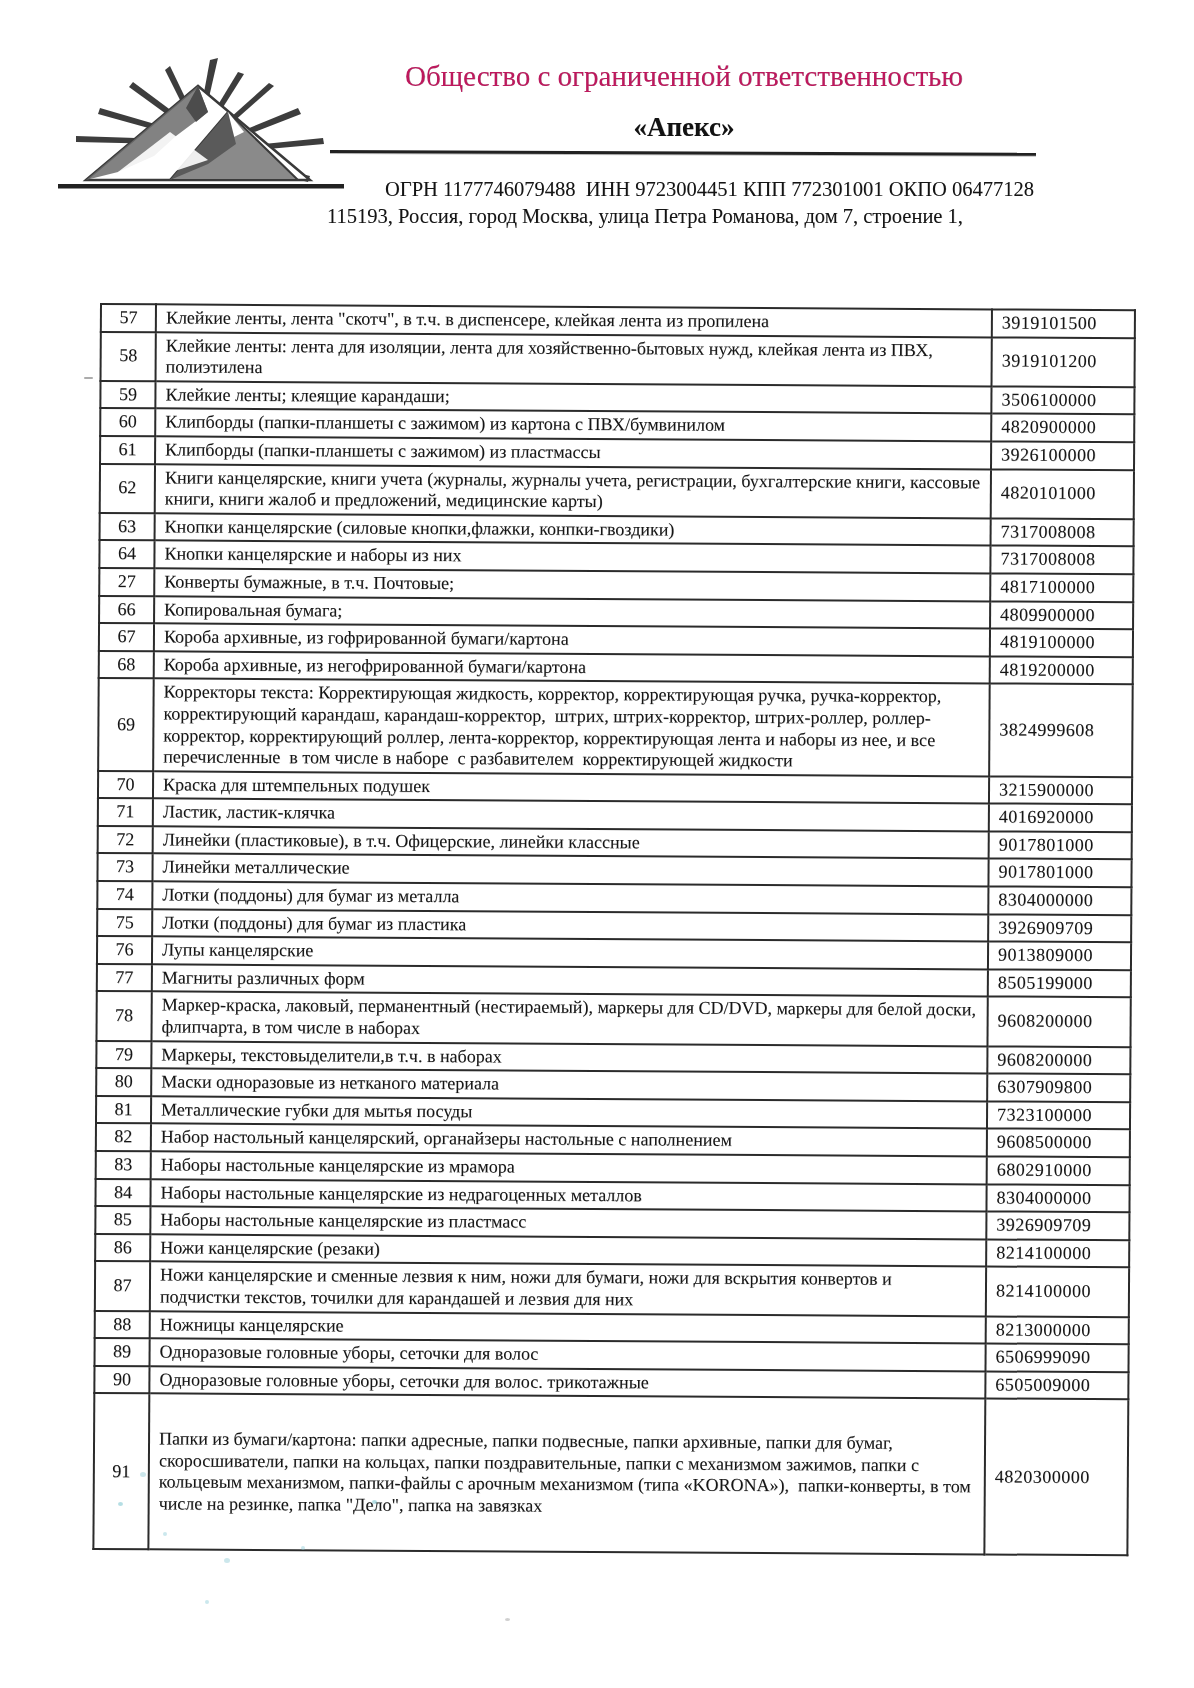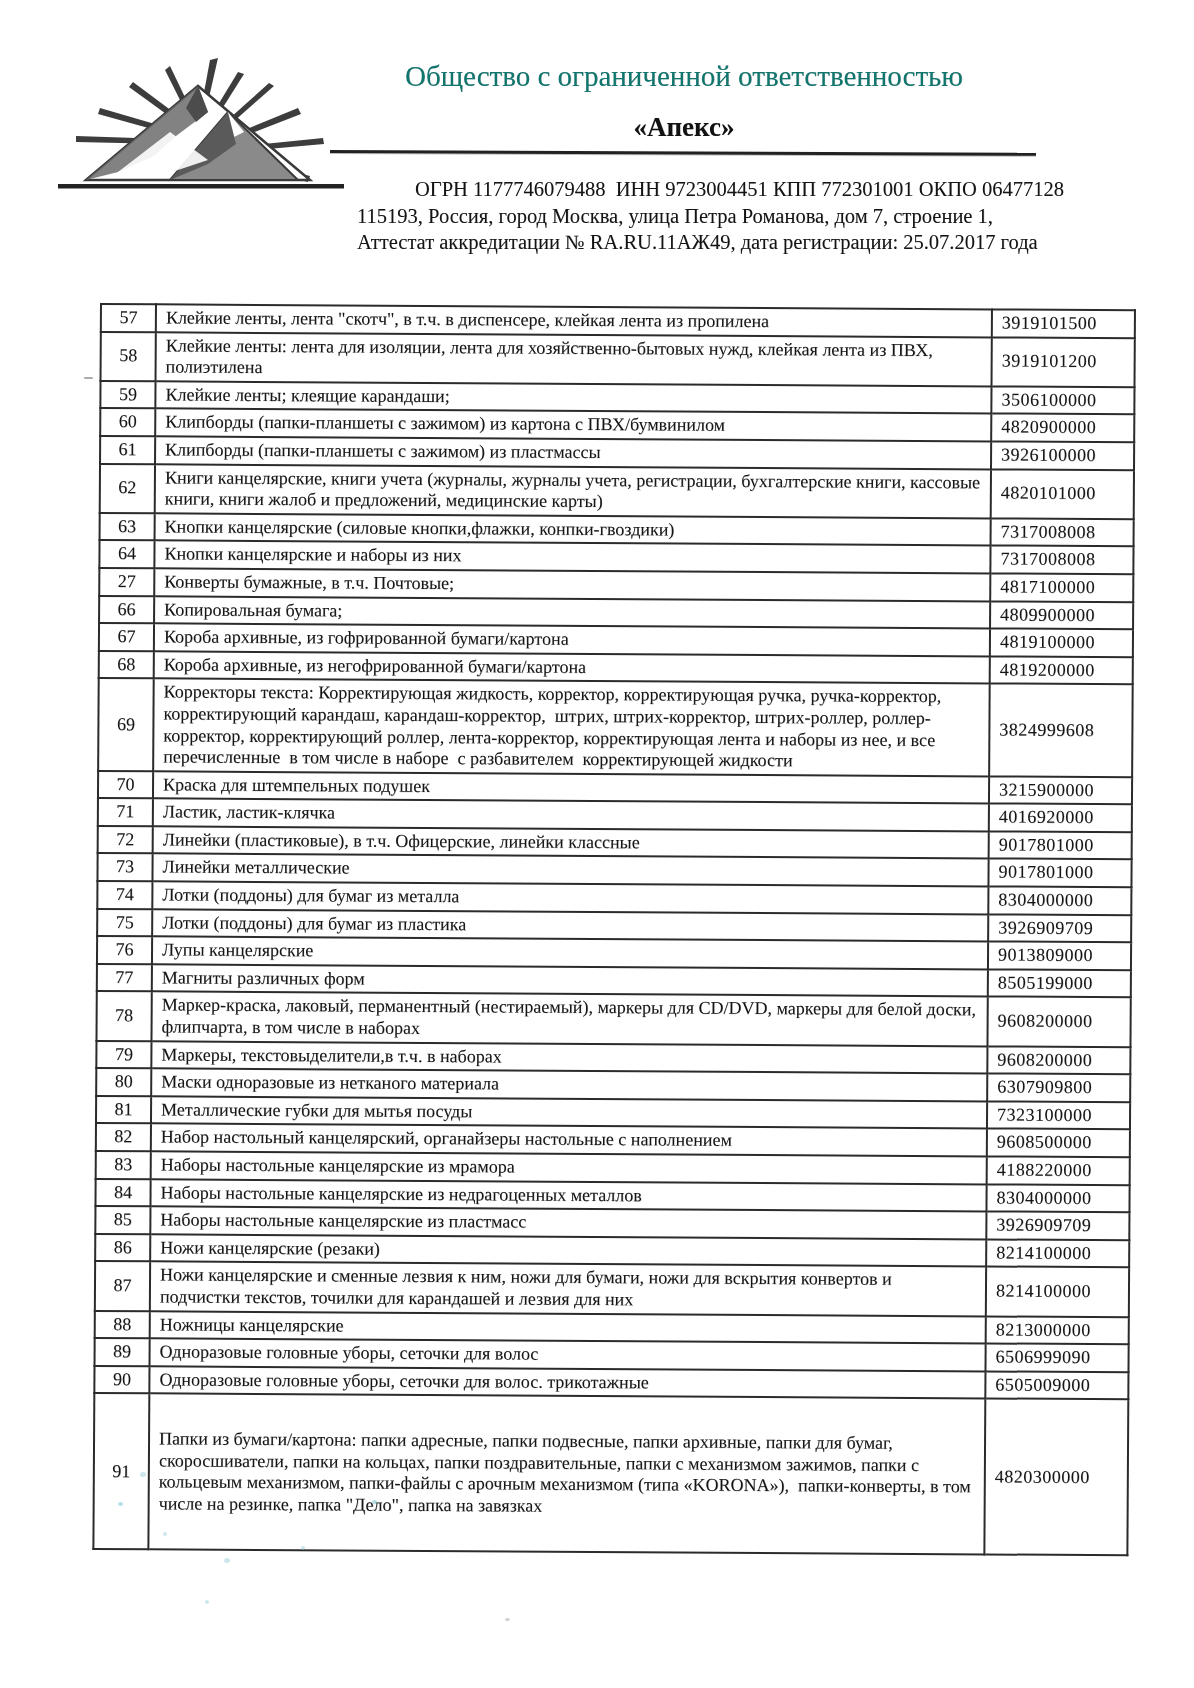--- a/index.html
+++ b/index.html
@@ -18,37 +18,36 @@
   .logo-text{
     font-family:"DejaVu Sans","Liberation Sans",sans-serif;
     font-size:31px;letter-spacing:1.5px;color:#161616;
     margin-top:2px;white-space:nowrap;
     text-shadow:0.4px 0.4px 0 rgba(40,40,40,.35);
   }
 
   
   .header{position:absolute;left:330px;top:58px;width:708px;text-align:center;}
   .header-title{
-    font-size:29px;line-height:1.25;color:#0f766e;
+    font-size:29px;line-height:1.25;color:#be185d;
     text-shadow:0.4px 0.4px 0 rgba(50,50,50,.35);
   }
   .header-subtitle{
     font-size:27px;font-weight:bold;margin-top:18px;color:#121212;
     text-shadow:0.4px 0.4px 0 rgba(50,50,50,.3);
   }
   .header-rule{
     position:absolute;left:330px;top:150px;width:706px;height:3px;
     background:#222;transform:rotate(0.22deg);transform-origin:left top;
     box-shadow:0 1px 0 rgba(0,0,0,.25);
   }
   .header-info{
     position:absolute;left:327px;top:176px;width:722px;
     font-size:20.5px;line-height:1.3;color:#141414;
     text-shadow:0.35px 0.35px 0 rgba(60,60,60,.3);
-    margin-left:30px;
   }
   .header-info .info-line{white-space:pre-wrap;}
   .header-info .info-line:first-child{padding-left:58px;}
 
   
   .table-wrap{
     position:absolute;left:100px;top:303px;width:1034px;
     transform:rotate(0.35deg);transform-origin:left top;
   }
   table.catalog{
@@ -115,21 +114,20 @@
 
   <div class="header">
     <div class="header-title">Общество с ограниченной ответственностью</div>
     <div class="header-subtitle">«Апекс»</div>
   </div>
   <div class="header-rule"></div>
 
   <div class="header-info">
     <div class="info-line">ОГРН 1177746079488  ИНН 9723004451 КПП 772301001 ОКПО 06477128</div>
     <div class="info-line">115193, Россия, город Москва, улица Петра Романова, дом 7, строение 1,</div>
-    <div class="info-line">Аттестат аккредитации № RA.RU.11АЖ49, дата регистрации: 25.07.2017 года</div>
   </div>
 
   <div class="table-wrap">
     <table class="catalog">
       <colgroup>
           <col class="w-num">
           <col class="w-desc">
           <col class="w-code">
         </colgroup>
       <tbody>
@@ -259,21 +257,21 @@
             <td class="c-code">7323100000</td>
           </tr>
           <tr>
             <td class="c-num">82</td>
             <td class="c-desc">Набор настольный канцелярский, органайзеры настольные с наполнением</td>
             <td class="c-code">9608500000</td>
           </tr>
           <tr>
             <td class="c-num">83</td>
             <td class="c-desc">Наборы настольные канцелярские из мрамора</td>
-            <td class="c-code">4188220000</td>
+            <td class="c-code">6802910000</td>
           </tr>
           <tr>
             <td class="c-num">84</td>
             <td class="c-desc">Наборы настольные канцелярские из недрагоценных металлов</td>
             <td class="c-code">8304000000</td>
           </tr>
           <tr>
             <td class="c-num">85</td>
             <td class="c-desc">Наборы настольные канцелярские из пластмасс</td>
             <td class="c-code">3926909709</td>

